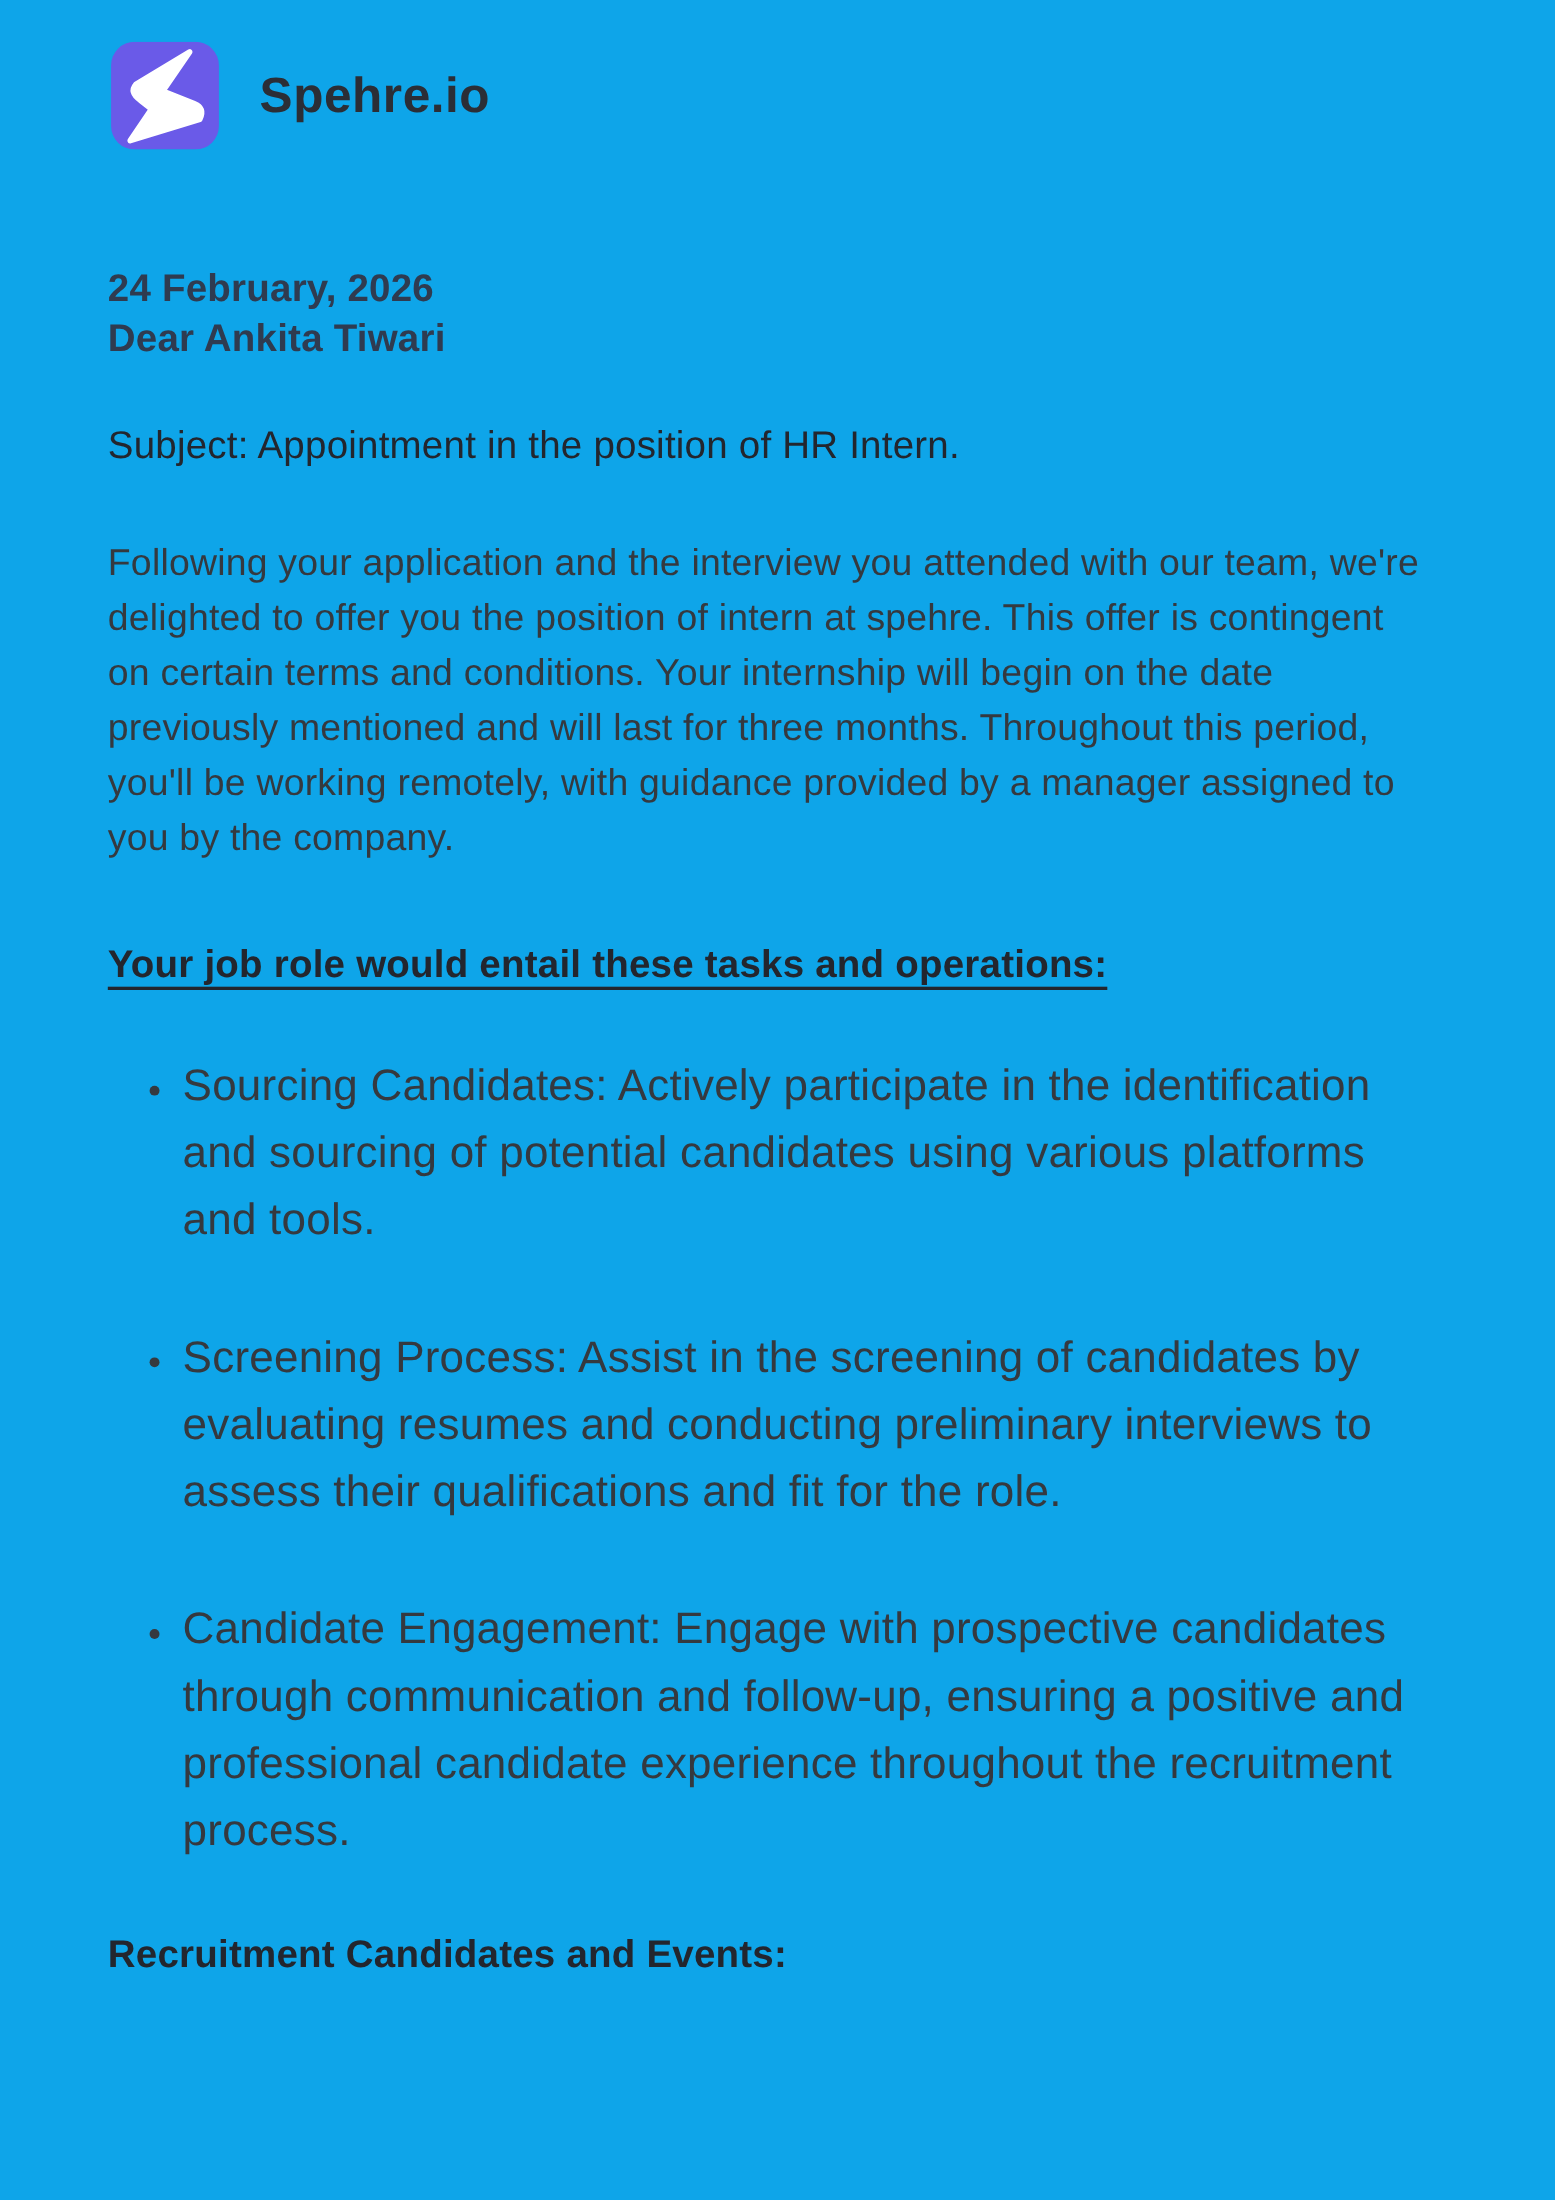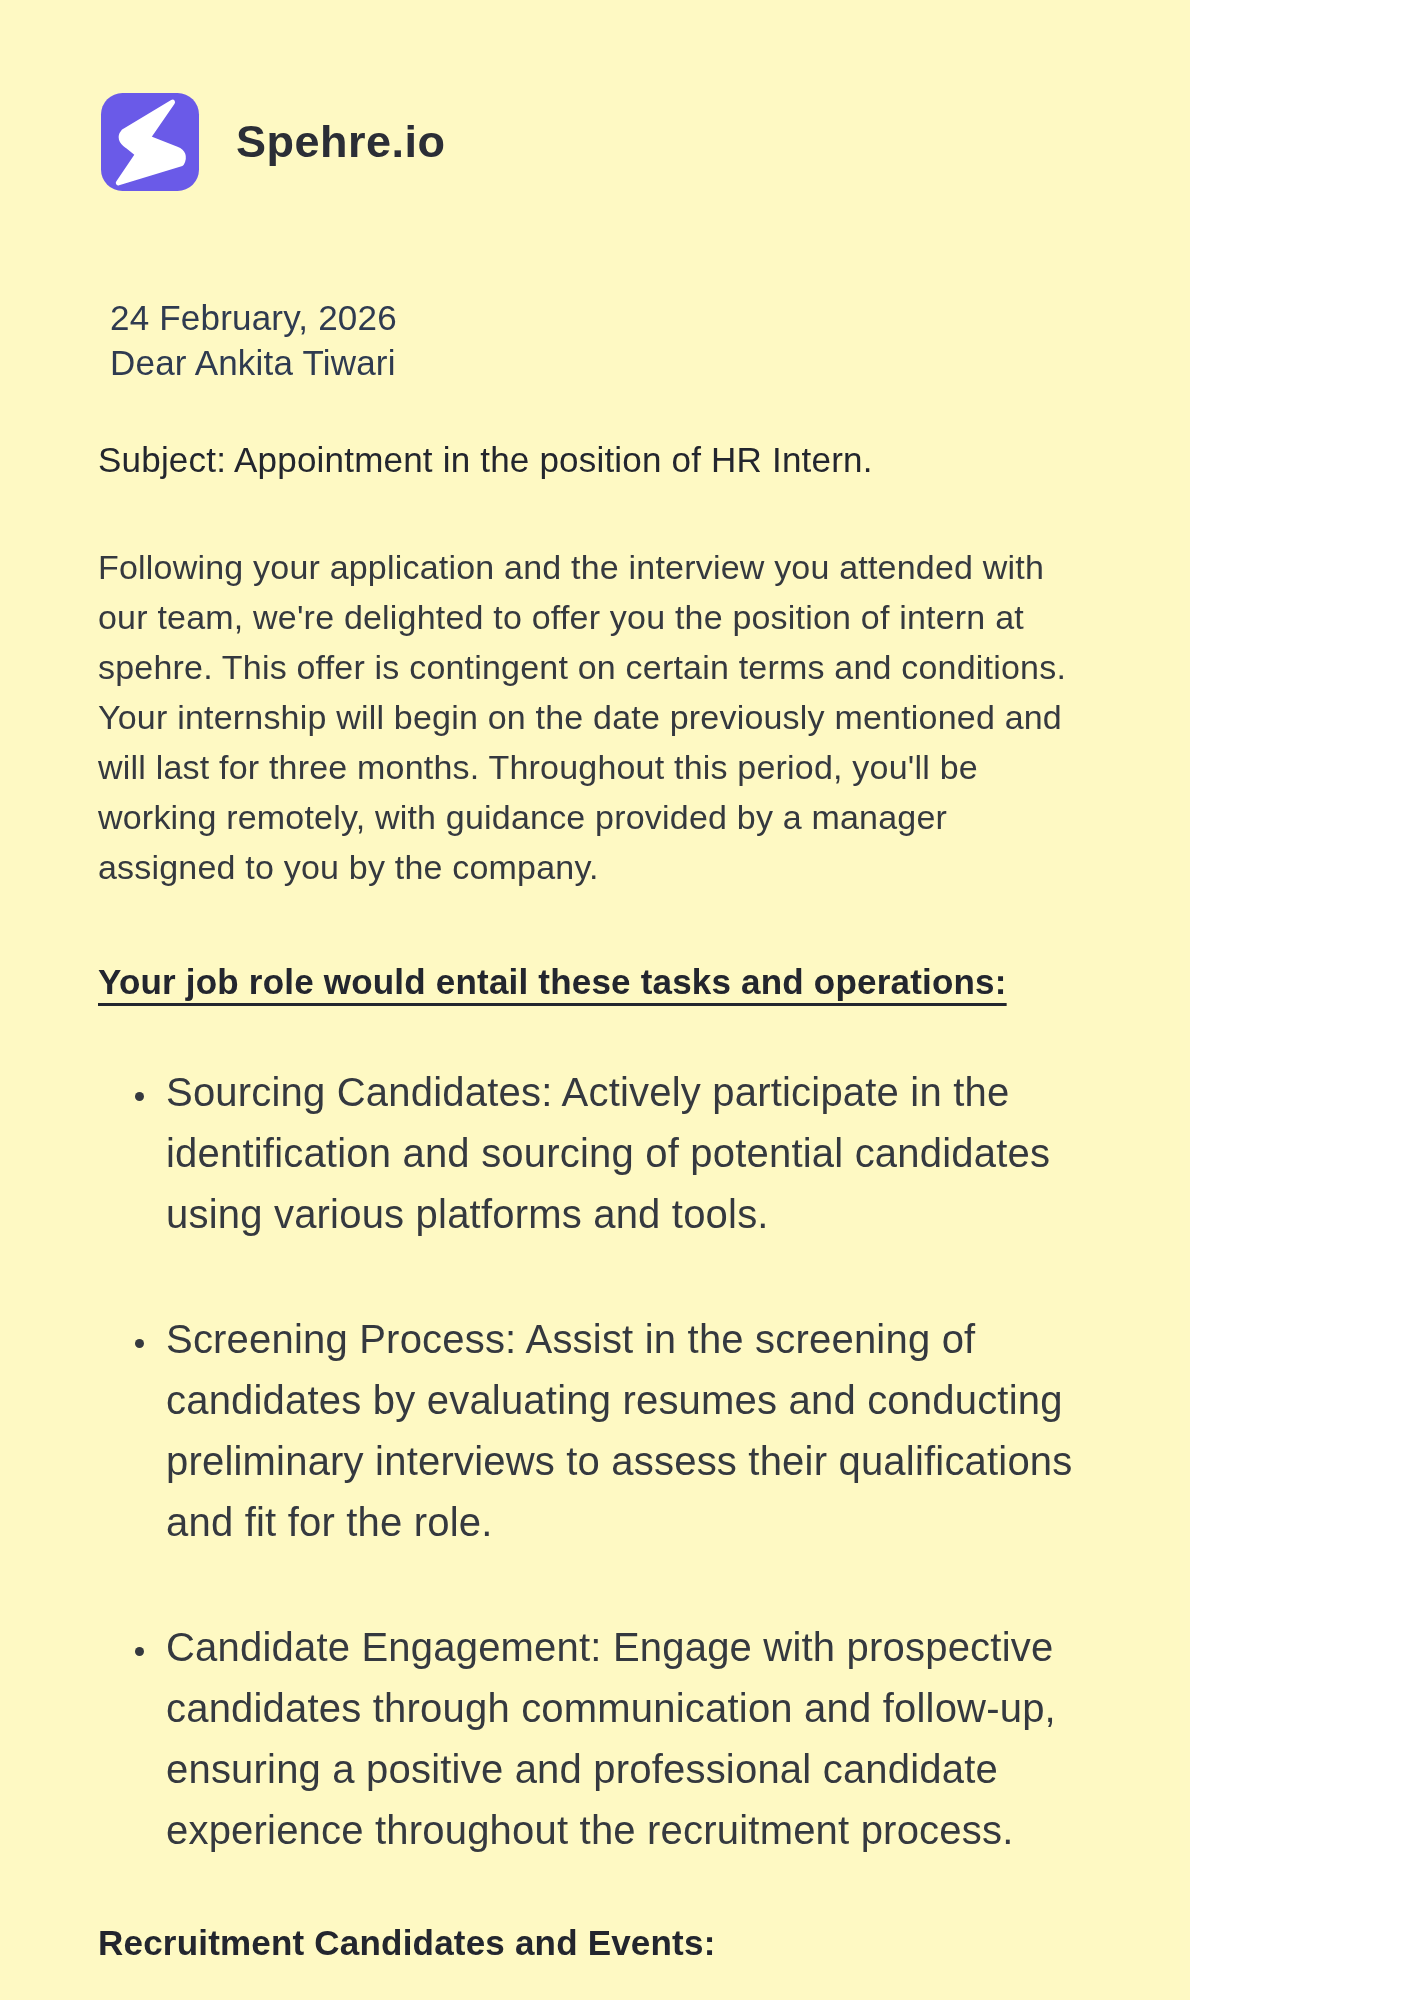--- a/index.html
+++ b/index.html
@@ -4,25 +4,25 @@
 <style>
   :root{
     --brand-purple:#6A5AE8;
     --heading-navy:#2F3B50;
     --text-dark:#23262E;
     --body-gray:#35393F;
   }
   *{margin:0;padding:0;box-sizing:border-box;}
   html,body{background:#fff;}
   .page{
-    width:1190px;
+    width:1414px;
     height:2000px;
-    background:#fef9c3;
+    background:#0ea5e9;
     font-family:"Liberation Sans", sans-serif;
-    padding:93px 110px 0 98px;
+    padding:38px 110px 0 98px;
     overflow:hidden;
   }
   
   .brand{
     display:flex;
     align-items:center;
     gap:34px;
   }
   .logo{
     width:104px;
@@ -35,25 +35,24 @@
   .brand-name{
     font-size:45px;
     font-weight:700;
     color:#2B2E36;
     letter-spacing:0.5px;
   }
   
   .date-block{
     margin-top:104px;
     font-size:35px;
-    font-weight:400;
+    font-weight:700;
     line-height:45px;
     color:var(--heading-navy,#2F3B50);
     letter-spacing:0.2px;
-    margin-left:12px;
   }
   
   .subject{
     margin-top:55px;
     font-size:35px;
     font-weight:400;
     color:var(--text-dark,#23262E);
     letter-spacing:0.2px;
   }
   

